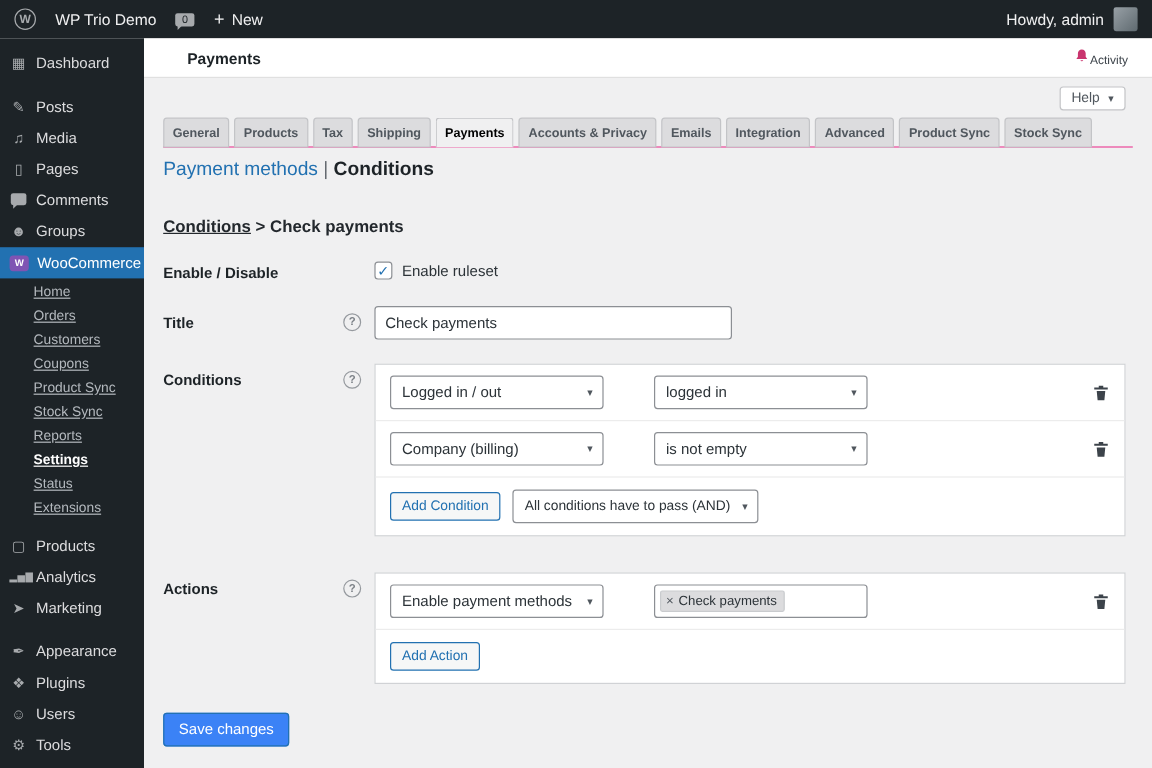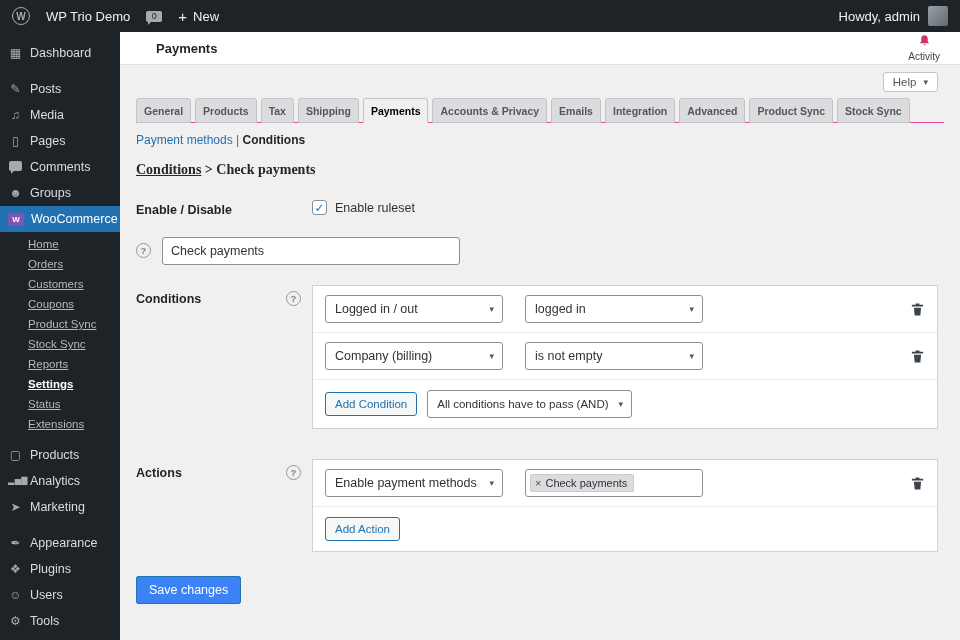--- a/index.html
+++ b/index.html
@@ -51,41 +51,41 @@
   .submenu { padding:2px 0 8px; }
   .smi { padding:4px 8px 4px 28px; font-size:11.5px; color:#b4b9be; cursor:pointer;text-decoration:underline; }
   .smi.current { color:#fff; font-weight:bold; }
   
   #content { flex:1; display:flex; flex-direction:column; overflow:hidden; background:#f0f0f1; }
   .wc-header {
     height:33px; flex:none; background:#fff; border-bottom:1px solid #e0e0e0;
     display:flex; align-items:center; justify-content:space-between; padding:0 16px 0 36px;
   }
   .wc-title { font-size:13px; font-weight:bold; color:#1d2327; }
-  .activity { display:flex; flex-direction:column; align-items:center; cursor:pointer; padding-right:4px; }
+  .activity { display:flex; align-items:flex-end; cursor:pointer; padding-right:4px; }
   .activity-label { font-size:10px; color:#3c434a; margin-top:1px; }
   .help-row { display:flex; justify-content:flex-end; padding:7px 22px 4px; }
   .help-btn {
     background:#fff; border:1px solid #c3c4c7; border-radius:3px; color:#50575e;
     font-size:11.5px; padding:3px 9px; display:flex; align-items:center; gap:7px; cursor:pointer;
   }
   .arr { font-size:9px; color:#50575e; line-height:1; }
   
   .tabs { display:flex; margin:2px 16px 0; border-bottom:1px solid #ec4899; white-space:nowrap; }
   .tab {
     flex:none; background:#dcdcde; border:1px solid #c3c4c7; margin:0 4px -1px 0;
     padding:6px 7px 5px; font-size:10.5px; font-weight:bold; color:#50575e;
     border-radius:3px 3px 0 0; cursor:pointer;
   }
   .tab.active { background:#f0f0f1; color:#000; border-bottom-color:#f0f0f1; }
   
-  .subnav { margin:10px 16px 0; font-size:12px; color:#646970; }
+  .subnav { margin:10px 16px 0; font-size:16px; color:#646970; }
   .subnav .lnk { color:#2271b1; cursor:pointer; }
   .subnav .cur { color:#1d2327; font-weight:bold; }
-  .crumb { margin:15px 16px 18px; font-size:14px; font-weight:bold; color:#23282d;font-family:Liberation Serif, serif; }
+  .crumb { margin:29px 16px 18px; font-size:14px; font-weight:bold; color:#23282d; }
   .crumb-link { text-decoration:underline; cursor:pointer; color:#23282d; }
   
   .form-row { display:flex; align-items:flex-start; margin:0 16px 20px; }
   .fr-label { width:150px; flex:none; font-size:12.5px; font-weight:bold; color:#1d2327; padding-top:7px; }
   .fr-help { width:26px; flex:none; padding-top:6px; }
   .qmark {
     width:15px; height:15px; border-radius:50%; border:1.5px solid #95999e;
     color:#7c8187; font-size:9.5px; font-weight:bold;
     display:flex; align-items:center; justify-content:center; cursor:pointer;
   }
@@ -94,21 +94,21 @@
   .checkbox {
     width:15px; height:15px; background:#fff; border:1px solid #8c8f94; border-radius:3px;
     display:flex; align-items:center; justify-content:center;
     color:#2271b1; font-size:12px; font-weight:bold; cursor:pointer; line-height:1;
   }
   .text-input {
     width:298px; height:28px; border:1px solid #8c8f94; border-radius:3px;
     padding:0 8px; font-size:12.5px; color:#2c3338; background:#fff; font-family:inherit;
   }
   .panel { width:626px; background:#fff; border:1px solid #d0d2d5; }
-  .p-row { display:flex; align-items:center; padding:9px 12px; border-bottom:1px solid #ececec; }
+  .p-row { display:flex; align-items:center; padding:9px 12px; border-bottom:1px solid #ececec;gap:20px; }
   .p-footer { display:flex; align-items:center; gap:10px; padding:10px 12px; }
   .fselect {
     height:28px; background:#fff; border:1px solid #8c8f94; border-radius:3px;
     display:flex; align-items:center; justify-content:space-between; gap:10px;
     padding:0 8px 0 9px; font-size:12.5px; color:#2c3338; cursor:pointer;
   }
   .w178 { width:178px; }
   .ml22 { margin-left:22px; }
   .logic-select { font-size:11.5px; }
   .trash { margin-left:auto; cursor:pointer; display:flex; }
@@ -287,20 +287,21 @@
         <div class="check-wrap">
           <span class="checkbox">
             <span>✓</span>
           </span>
           <span>Enable ruleset</span>
         </div>
       </div>
     </div>
 
     <div class="form-row">
+      <div class="fr-label">Title</div>
       <div class="fr-help">
         <span class="qmark">?</span>
       </div>
       <div class="fr-field">
         <input class="text-input" type="text" value="Check payments" style="">
       </div>
     </div>
 
     <div class="form-row" style="margin-bottom:30px;">
       <div class="fr-label">Conditions</div>

